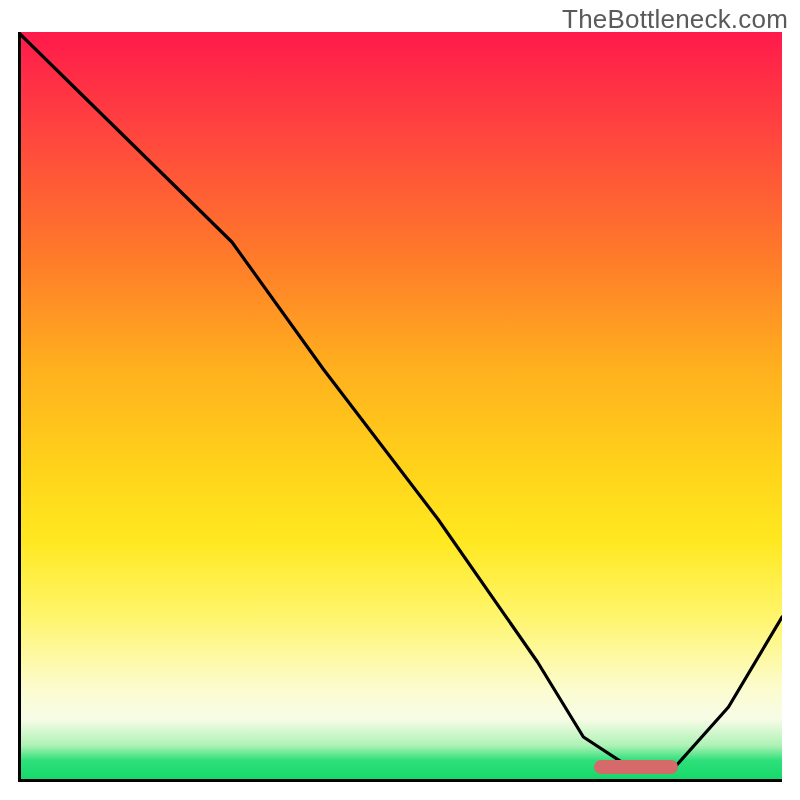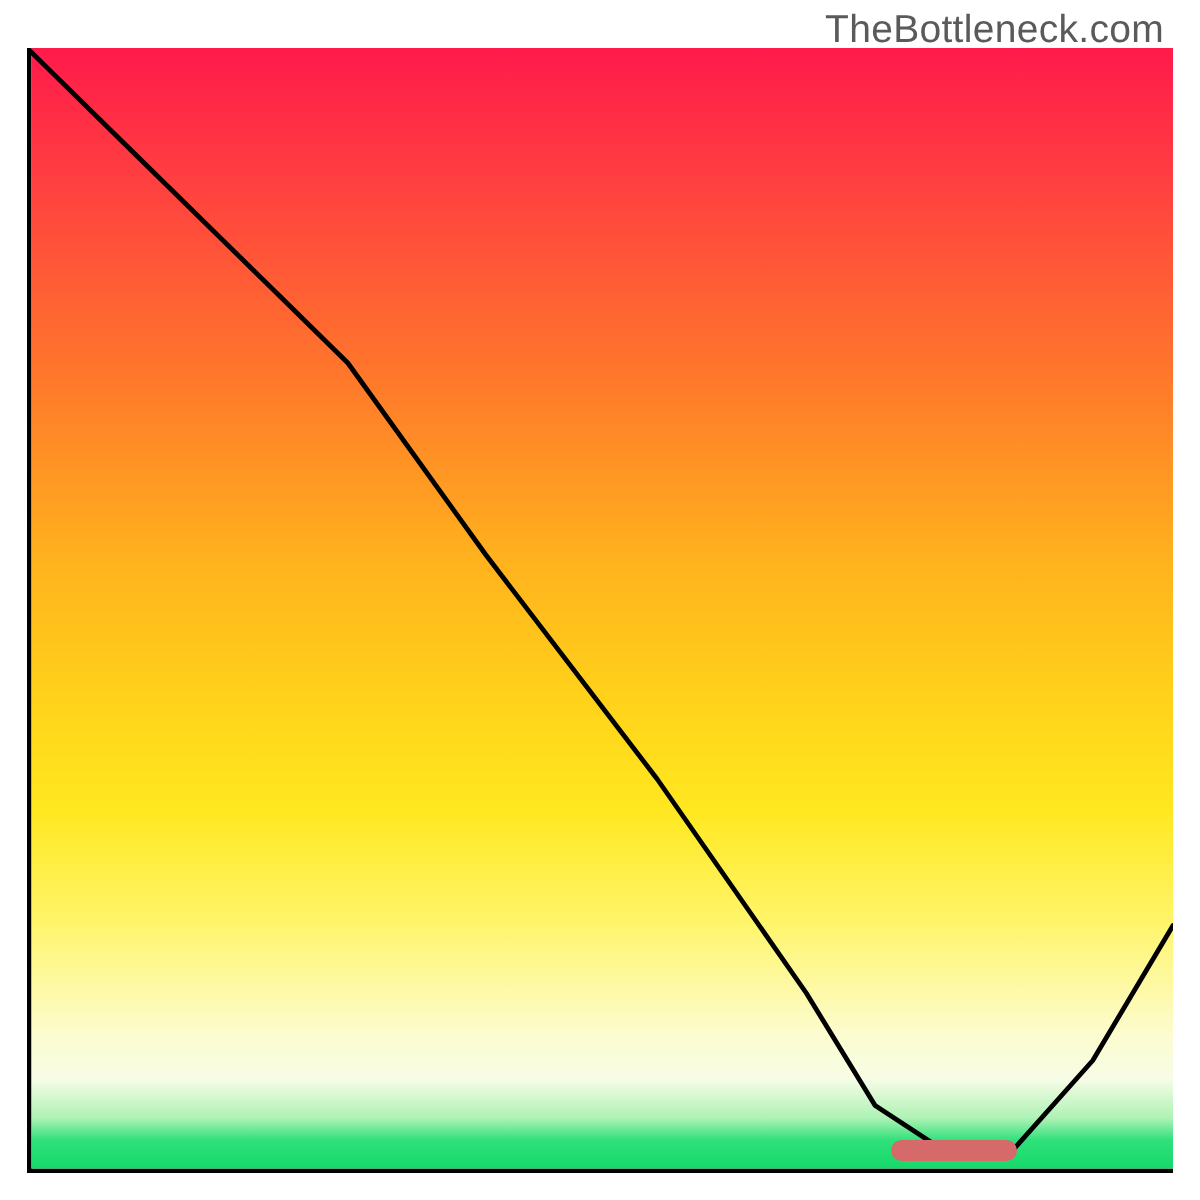--- a/index.html
+++ b/index.html
@@ -12,21 +12,21 @@
     font-family: Arial, Helvetica, sans-serif;
   }
   .stage {
     position: relative;
     width: 800px;
     height: 800px;
   }
   .watermark {
     position: absolute;
     top: 4px;
-    right: 24px;
+    right: 12px;
     color: #5a5a5a;
     font-size: 26px;
     font-weight: 500;
     letter-spacing: 0.2px;
     z-index: 30;
     user-select: none;
   }
   .plot-frame {
     position: absolute;
     left: 18px;

